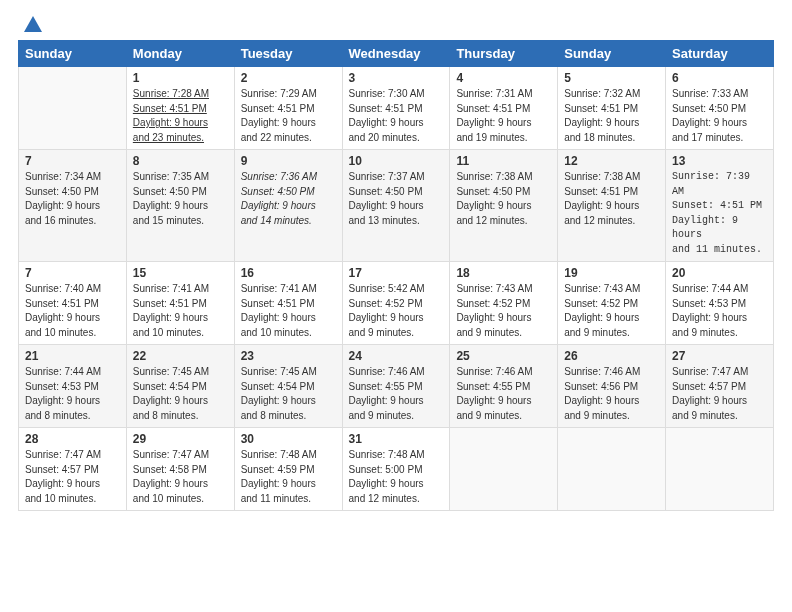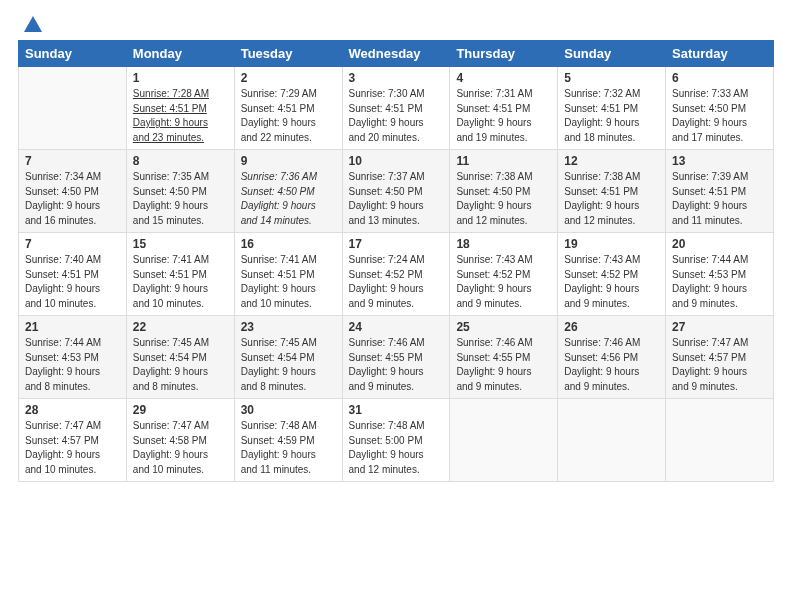--- a/index.html
+++ b/index.html
@@ -214,21 +214,21 @@
           </td>
           <td>
             <span class="day-num">12</span>
             <div class="day-info" style="white-space: pre-line;">Sunrise: 7:38 AM
 Sunset: 4:51 PM
 Daylight: 9 hours
 and 12 minutes.</div>
           </td>
           <td>
             <span class="day-num">13</span>
-            <div class="day-info" style="white-space: pre-line;">Sunrise: 7:39 AM
+            <div class="day-info" style="white-space: pre-line; font-family: Liberation Mono, monospace;">Sunrise: 7:39 AM
 Sunset: 4:51 PM
 Daylight: 9 hours
 and 11 minutes.</div>
           </td>
         </tr>
         <tr>
           <td>
             <span class="day-num">7</span>
             <div class="day-info" style="white-space: pre-line;">Sunrise: 7:40 AM
 Sunset: 4:51 PM
@@ -244,21 +244,21 @@
           </td>
           <td>
             <span class="day-num">16</span>
             <div class="day-info" style="white-space: pre-line;">Sunrise: 7:41 AM
 Sunset: 4:51 PM
 Daylight: 9 hours
 and 10 minutes.</div>
           </td>
           <td>
             <span class="day-num">17</span>
-            <div class="day-info" style="white-space: pre-line;">Sunrise: 7:24 AM
+            <div class="day-info" style="white-space: pre-line;">Sunrise: 5:42 AM
 Sunset: 4:52 PM
 Daylight: 9 hours
 and 9 minutes.</div>
           </td>
           <td>
             <span class="day-num">18</span>
             <div class="day-info" style="white-space: pre-line;">Sunrise: 7:43 AM
 Sunset: 4:52 PM
 Daylight: 9 hours
 and 9 minutes.</div>

